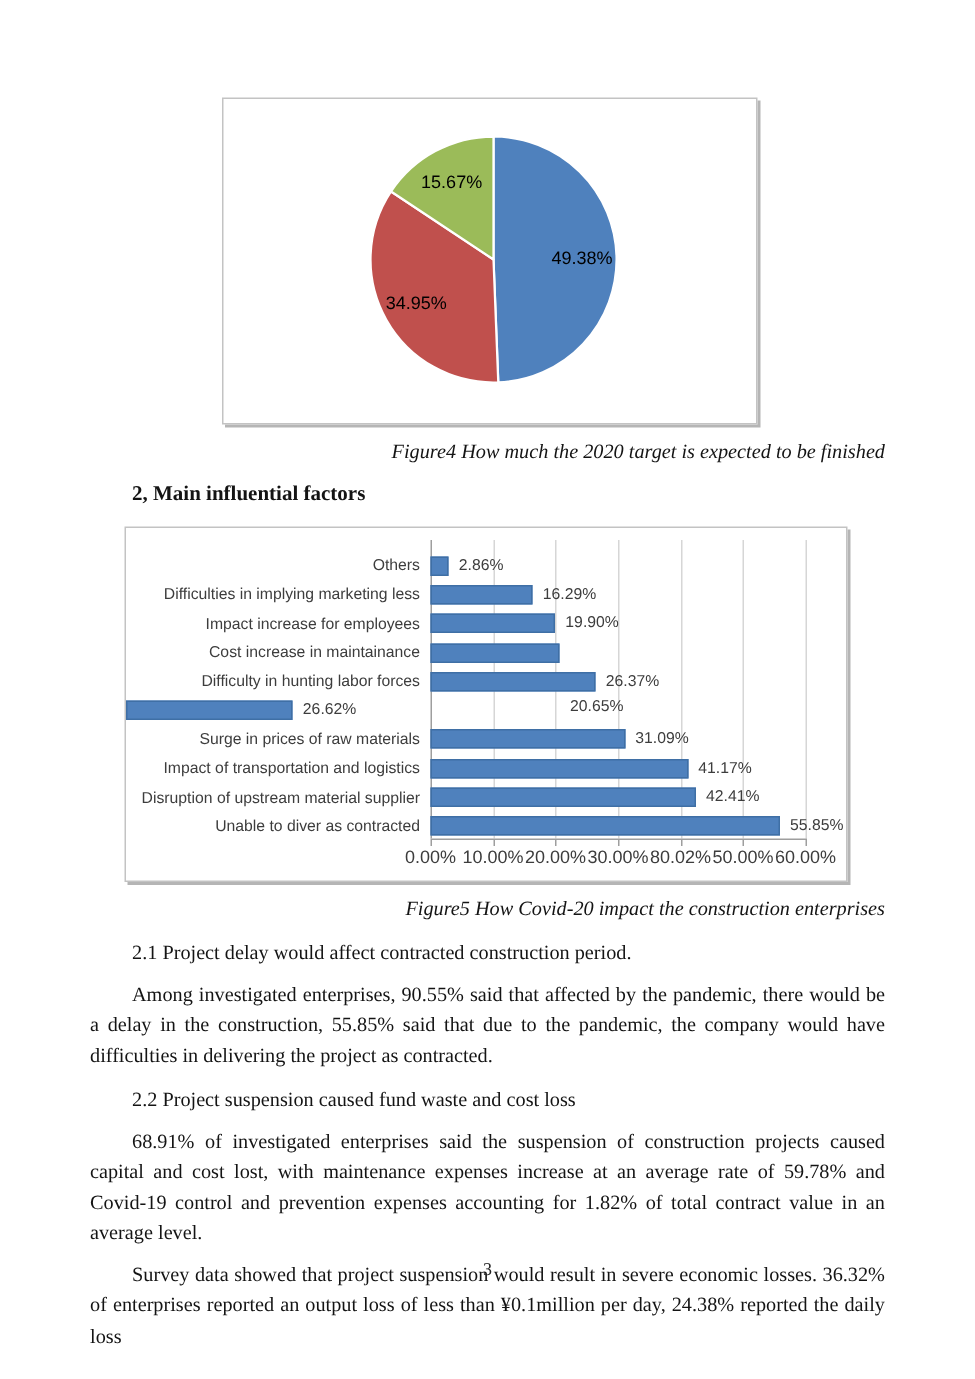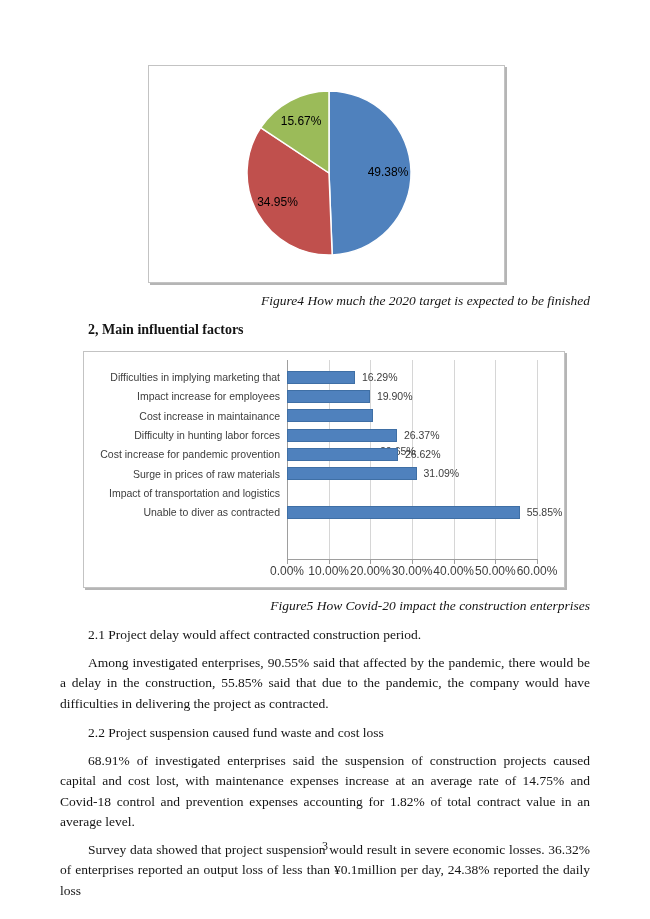--- a/index.html
+++ b/index.html
@@ -97,21 +97,28 @@
           <div class="gridline" style="left: 16.6667%;"></div>
           <div class="gridline" style="left: 33.3333%;"></div>
           <div class="gridline" style="left: 50%;"></div>
           <div class="gridline" style="left: 66.6667%;"></div>
           <div class="gridline" style="left: 83.3333%;"></div>
           <div class="gridline" style="left: 100%;"></div>
         </div>
         <div class="bar-plot-baseline"></div>
         <div class="bar-rows">
           <div class="bar-row">
-            <div class="bar-cat">Difficulties in implying marketing that</div>
+            <div class="bar-cat">Others</div>
+            <div class="bar-track">
+              <div class="bar" style="width: 4.76667%; background: rgb(79, 129, 189); border-color: rgb(63, 111, 165);"></div>
+              <span class="bar-val" style="left: calc(4.76667% + 7px);">2.86%</span>
+            </div>
+          </div>
+          <div class="bar-row">
+            <div class="bar-cat">Difficulties in implying marketing less</div>
             <div class="bar-track">
               <div class="bar" style="width: 27.15%; background: rgb(79, 129, 189); border-color: rgb(63, 111, 165);"></div>
               <span class="bar-val" style="left: calc(27.15% + 7px); text-align: right;">16.29%</span>
             </div>
           </div>
           <div class="bar-row">
             <div class="bar-cat">Impact increase for employees</div>
             <div class="bar-track">
               <div class="bar" style="width: 33.1667%; background: rgb(79, 129, 189); border-color: rgb(63, 111, 165);"></div>
               <span class="bar-val" style="left: calc(33.1667% + 7px);">19.90%</span>
@@ -125,66 +132,76 @@
             </div>
           </div>
           <div class="bar-row">
             <div class="bar-cat">Difficulty in hunting labor forces</div>
             <div class="bar-track">
               <div class="bar" style="width: 43.95%; background: rgb(79, 129, 189); border-color: rgb(63, 111, 165);"></div>
               <span class="bar-val" style="left: calc(43.95% + 7px);">26.37%</span>
             </div>
           </div>
           <div class="bar-row">
-            <div class="bar-cat">Cost increase for pandemic provention</div>
             <div class="bar-track">
               <div class="bar" style="width: 44.3667%; background: rgb(79, 129, 189); border-color: rgb(63, 111, 165);"></div>
               <span class="bar-val" style="left: calc(44.3667% + 7px);">26.62%</span>
             </div>
           </div>
           <div class="bar-row">
             <div class="bar-cat">Surge in prices of raw materials</div>
             <div class="bar-track">
               <div class="bar" style="width: 51.8167%; background: rgb(79, 129, 189); border-color: rgb(63, 111, 165);"></div>
               <span class="bar-val" style="left: calc(51.8167% + 7px);">31.09%</span>
             </div>
           </div>
           <div class="bar-row">
             <div class="bar-cat">Impact of transportation and logistics</div>
+            <div class="bar-track">
+              <div class="bar" style="width: 68.6167%; background: rgb(79, 129, 189); border-color: rgb(63, 111, 165);"></div>
+              <span class="bar-val" style="left: calc(68.6167% + 7px);">41.17%</span>
+            </div>
+          </div>
+          <div class="bar-row">
+            <div class="bar-cat">Disruption of upstream material supplier</div>
+            <div class="bar-track">
+              <div class="bar" style="width: 70.6833%; background: rgb(79, 129, 189); border-color: rgb(63, 111, 165);"></div>
+              <span class="bar-val" style="left: calc(70.6833% + 7px);">42.41%</span>
+            </div>
           </div>
           <div class="bar-row">
             <div class="bar-cat">Unable to diver as contracted</div>
             <div class="bar-track">
               <div class="bar" style="width: 93.0833%; background: rgb(79, 129, 189); border-color: rgb(63, 111, 165);"></div>
               <span class="bar-val" style="left: calc(93.0833% + 7px);">55.85%</span>
             </div>
           </div>
         </div>
         <div class="bar-axis">
           <div class="tick-mark" style="left: 0%;"></div>
           <span class="tick-label" style="left: 0%;">0.00%</span>
           <div class="tick-mark" style="left: 16.6667%;"></div>
           <span class="tick-label" style="left: 16.6667%;">10.00%</span>
           <div class="tick-mark" style="left: 33.3333%;"></div>
           <span class="tick-label" style="left: 33.3333%;">20.00%</span>
           <div class="tick-mark" style="left: 50%;"></div>
           <span class="tick-label" style="left: 50%;">30.00%</span>
           <div class="tick-mark" style="left: 66.6667%;"></div>
-          <span class="tick-label" style="left: 66.6667%;">40.00%</span>
+          <span class="tick-label" style="left: 66.6667%;">80.02%</span>
           <div class="tick-mark" style="left: 83.3333%;"></div>
           <span class="tick-label" style="left: 83.3333%;">50.00%</span>
           <div class="tick-mark" style="left: 100%;"></div>
           <span class="tick-label" style="left: 100%;">60.00%</span>
         </div>
       </div>
 
     <p class="caption">Figure5 How Covid-20 impact the construction enterprises</p>
 
     <p class="para sub">2.1 Project delay would affect contracted construction period.</p>
     <p class="para">Among investigated enterprises, 90.55% said that affected by the pandemic, there would be a delay in the construction, 55.85% said that due to the pandemic, the company would have difficulties in delivering the project as contracted.</p>
     <p class="para sub">2.2 Project suspension caused fund waste and cost loss</p>
-    <p class="para">68.91% of investigated enterprises said the suspension of construction projects caused capital and cost lost, with maintenance expenses increase at an average rate of 14.75% and Covid-18 control and prevention expenses accounting for 1.82% of total contract value in an average level.</p>
+    <p class="para">68.91% of investigated enterprises said the suspension of construction projects caused capital and cost lost, with maintenance expenses increase at an average rate of 59.78% and Covid-19 control and prevention expenses accounting for 1.82% of total contract value in an average level.</p>
     <p class="para">Survey data showed that project suspension would result in severe economic losses. 36.32% of enterprises reported an output loss of less than ¥0.1million per day, 24.38% reported the daily loss</p>
 
   </div>
 
   <div class="page-number">3</div>
 </div>
 
 </body></html>

